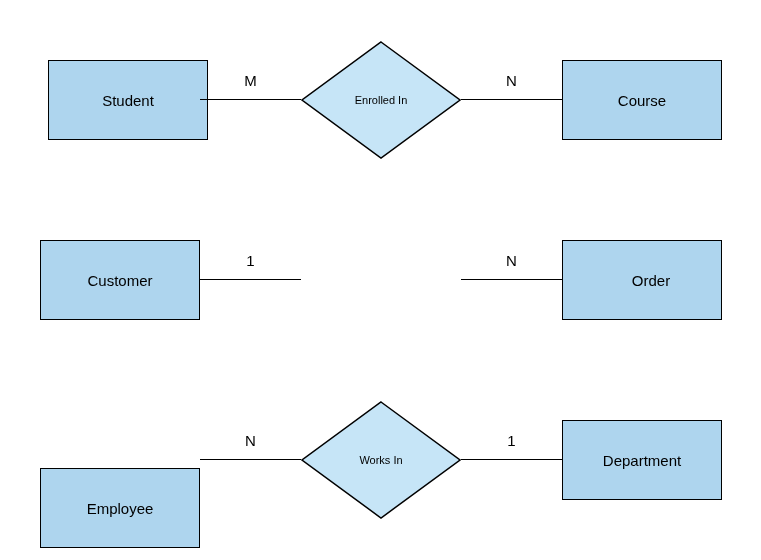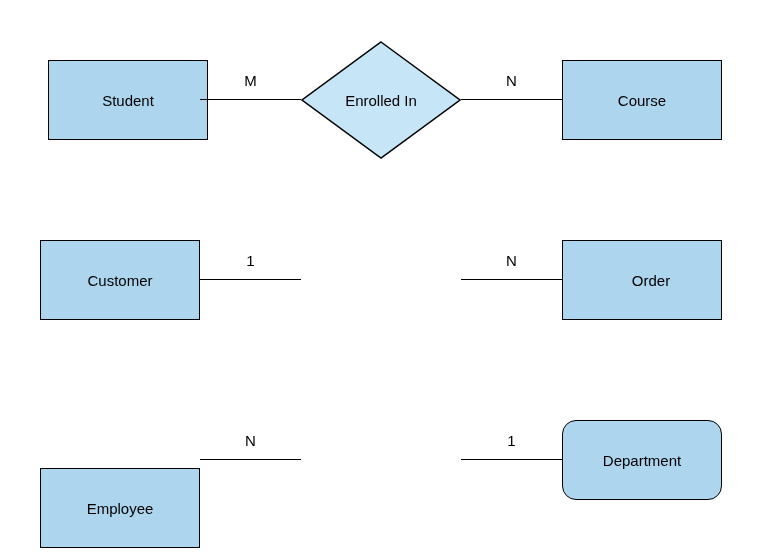--- a/index.html
+++ b/index.html
@@ -53,21 +53,21 @@
     top: 0;
     width: 160px;
     height: 118px;
   }
   .diamond-label {
     position: absolute;
     left: 0; top: 0; right: 0; bottom: 0;
     display: flex;
     align-items: center;
     justify-content: center;
-    font-size: 15px;
+    font-size: 11px;
     color: var(--text, #000000);
     white-space: nowrap;
   }
 </style>
 </head>
 <body>
 
 <div class="stage">
 
   <div class="entity" style="left:40px; top:60px;margin-left:8px;">
@@ -96,19 +96,25 @@
   <div class="cardinality" style="left:461px; top:250px;">N</div>
   <div class="entity" style="left:562px; top:240px;padding-left:18px;">
     <span class="shape-label">Order</span>
   </div>
 
   <div class="entity" style="left:40px; top:420px;margin-top:48px;">
     <span class="shape-label">Employee</span>
   </div>
   <div class="connector" style="left:200px; top:459px;"></div>
   <div class="cardinality" style="left:200px; top:430px;">N</div>
+  <div class="diamond" style="left:301px; top:401px;">
+    <svg class="diamond-svg" viewBox="0 0 160 118">
+      <polygon points="80,1 159,59 80,117 1,59" style="fill:var(--relationship-fill,#c6e5f7); stroke:var(--stroke,#000000); stroke-width:1.5;"></polygon>
+    </svg>
+    <span class="diamond-label">Works In</span>
+  </div>
   <div class="connector" style="left:461px; top:459px;"></div>
   <div class="cardinality" style="left:461px; top:430px;">1</div>
-  <div class="entity" style="left:562px; top:420px;border-radius:14px;">
+  <div class="entity" style="left:562px; top:420px;">
     <span class="shape-label">Department</span>
   </div>
 
 </div>
 
 </body></html>

